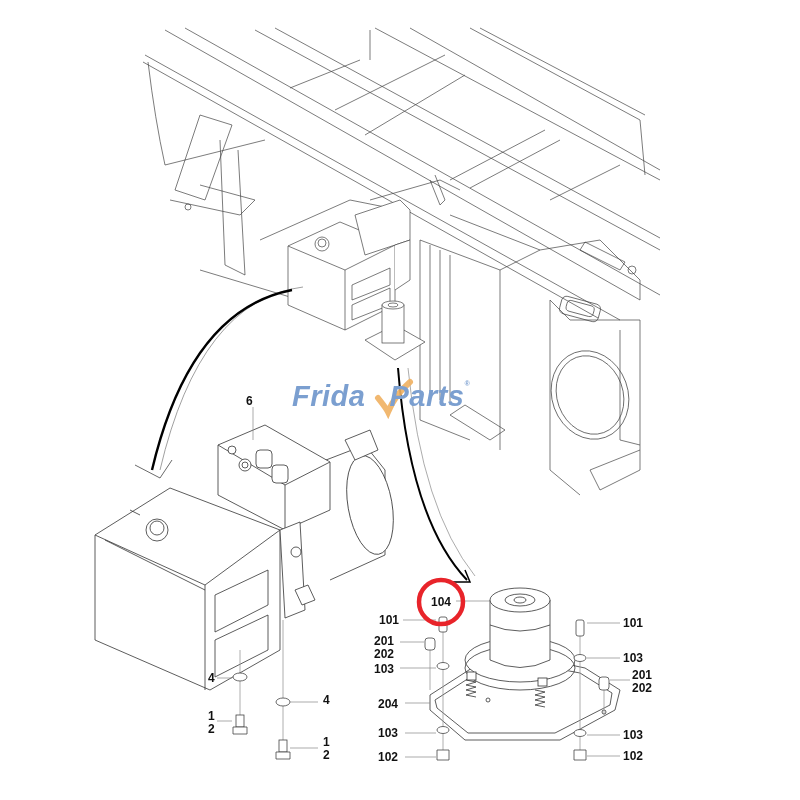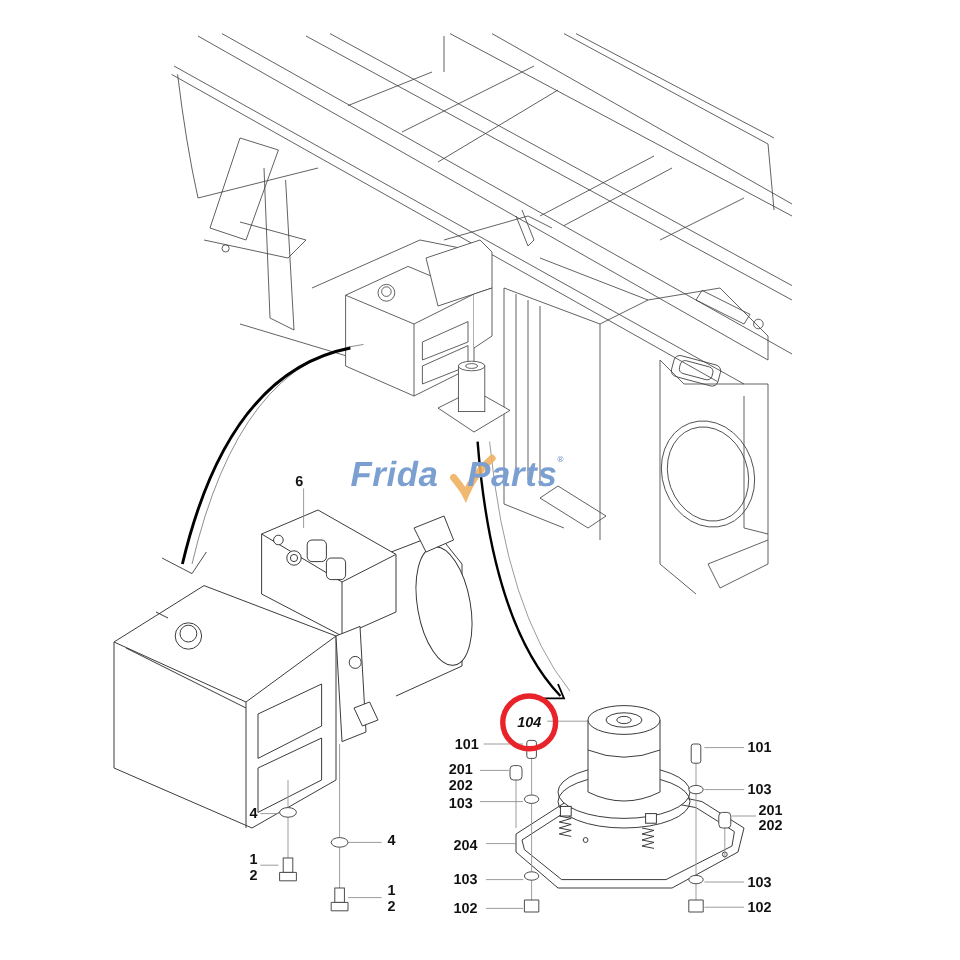--- a/index.html
+++ b/index.html
@@ -217,21 +217,21 @@
 <div class="watermark">
   <span>Frida</span><span style="display:inline-block;width:24px"></span><span>Parts</span><span class="reg">®</span>
 </div>
 
 <div id="labels">
     <div class="lbl" style="left: 246px; top: 395px;">6</div>
     <div class="lbl" style="left: 208px; top: 672px;">4</div>
     <div class="lbl" style="left: 208px; top: 710px;">1<br>2</div>
     <div class="lbl" style="left: 323px; top: 694px;">4</div>
     <div class="lbl" style="left: 323px; top: 736px;">1<br>2</div>
-    <div class="lbl" style="left: 431px; top: 596px; font-style: italic;">104</div>
+    <div class="lbl" style="left: 431px; top: 596px;">104</div>
     <div class="lbl" style="left: 379px; top: 614px;">101</div>
     <div class="lbl" style="left: 374px; top: 635px;">201<br>202</div>
     <div class="lbl" style="left: 374px; top: 663px;">103</div>
     <div class="lbl" style="left: 378px; top: 698px;">204</div>
     <div class="lbl" style="left: 378px; top: 727px;">103</div>
     <div class="lbl" style="left: 378px; top: 751px;">102</div>
     <div class="lbl" style="left: 623px; top: 617px;">101</div>
     <div class="lbl" style="left: 623px; top: 652px;">103</div>
     <div class="lbl" style="left: 632px; top: 669px;">201<br>202</div>
     <div class="lbl" style="left: 623px; top: 729px;">103</div>

